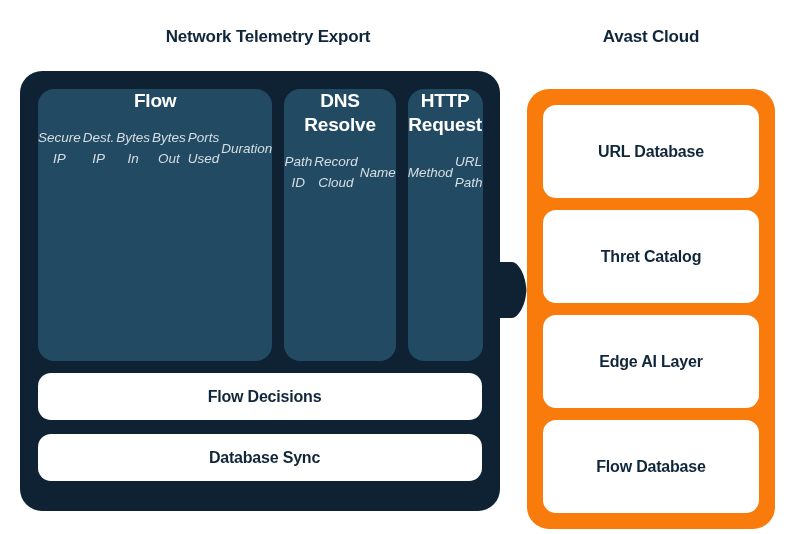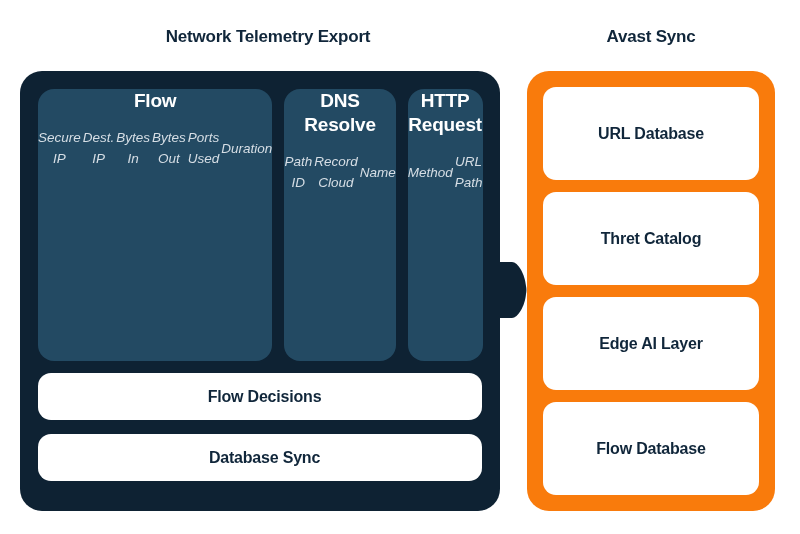--- a/index.html
+++ b/index.html
@@ -124,21 +124,21 @@
     font-size: 16px;
     font-weight: bold;
     letter-spacing: -0.2px;
     padding-left: 9px;
   }
 
   
   .orange-panel {
     position: absolute;
     left: 527px;
-    top: 71px;
+    top: 89px;
     width: 248px;
     height: 440px;
     background: #F97B0C;
     border-radius: 22px;
     padding: 16px;
     box-sizing: border-box;
     display: flex;
     flex-direction: column;
     gap: 12px;
   }
@@ -155,21 +155,21 @@
     letter-spacing: -0.2px;
   }
 </style>
 </head>
 <body>
 
 <div class="canvas">
 
   <div class="panel-title" id="title-left">Network Telemetry Export</div>
 
-  <div class="panel-title" id="title-right">Avast Sync</div>
+  <div class="panel-title" id="title-right">Avast Cloud</div>
 
   <div class="dark-panel">
 
     <div class="columns">
 
       <div class="col-card">
         <div class="col-title">Flow</div>
         <div class="col-items">
           <div class="col-item">Secure IP</div>
           <div class="col-item">Dest. IP</div>

